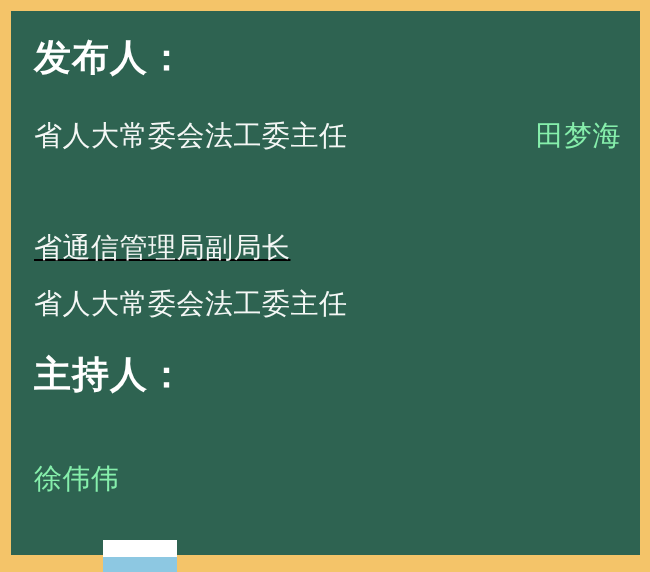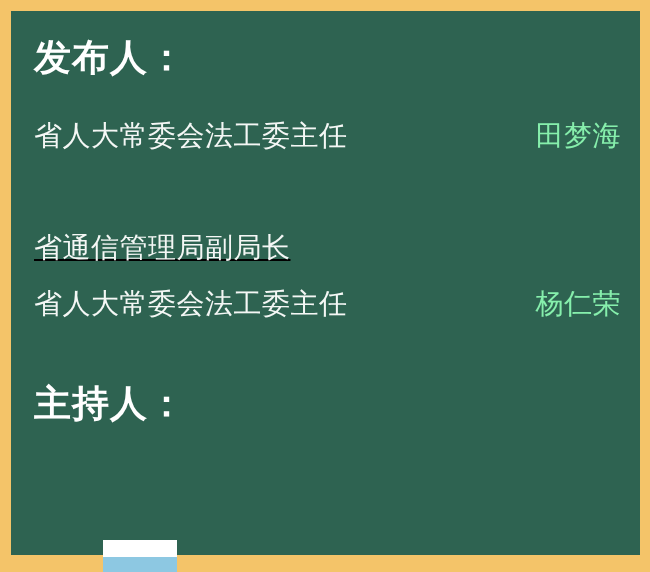--- a/index.html
+++ b/index.html
@@ -114,28 +114,28 @@
 
       <div class="row" style="top:161px;">
       </div>
 
       <div class="row" style="top:217px;text-decoration:underline;">
         <span class="row-title">省通信管理局副局长</span>
       </div>
 
       <div class="row" style="top:273px;">
         <span class="row-title">省人大常委会法工委主任</span>
-        <span class="row-name">杨仁荣</span>
       </div>
     </div>
 
     <div class="section">
-      <div class="section-title" style="top:374px;text-align:right;">主持人：</div>
+      <div class="section-title" style="top:345px;text-align:right;">主持人：</div>
 
       <div class="row" style="top:448px;">
+        <span class="row-name">徐伟伟</span>
       </div>
     </div>
 
   </div>
 
   <div id="bottom-marker">
     <div class="marker-top"></div>
     <div class="marker-bottom"></div>
   </div>
 </div>

